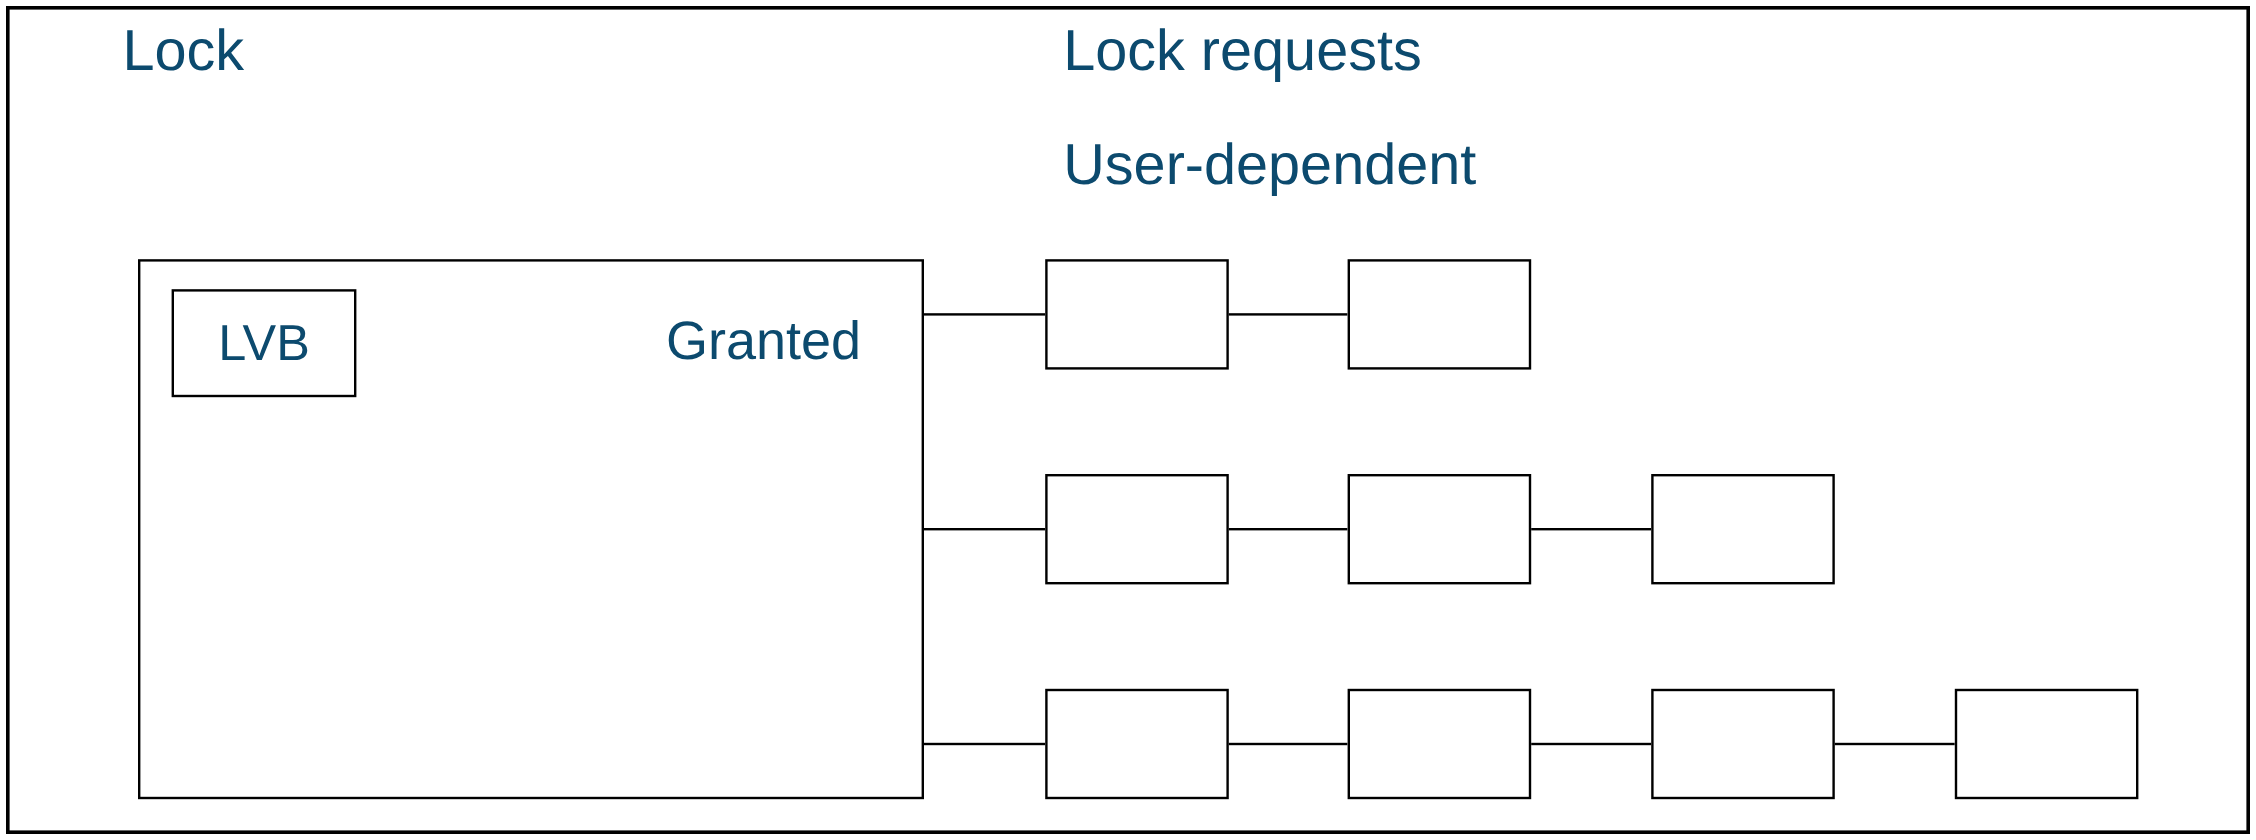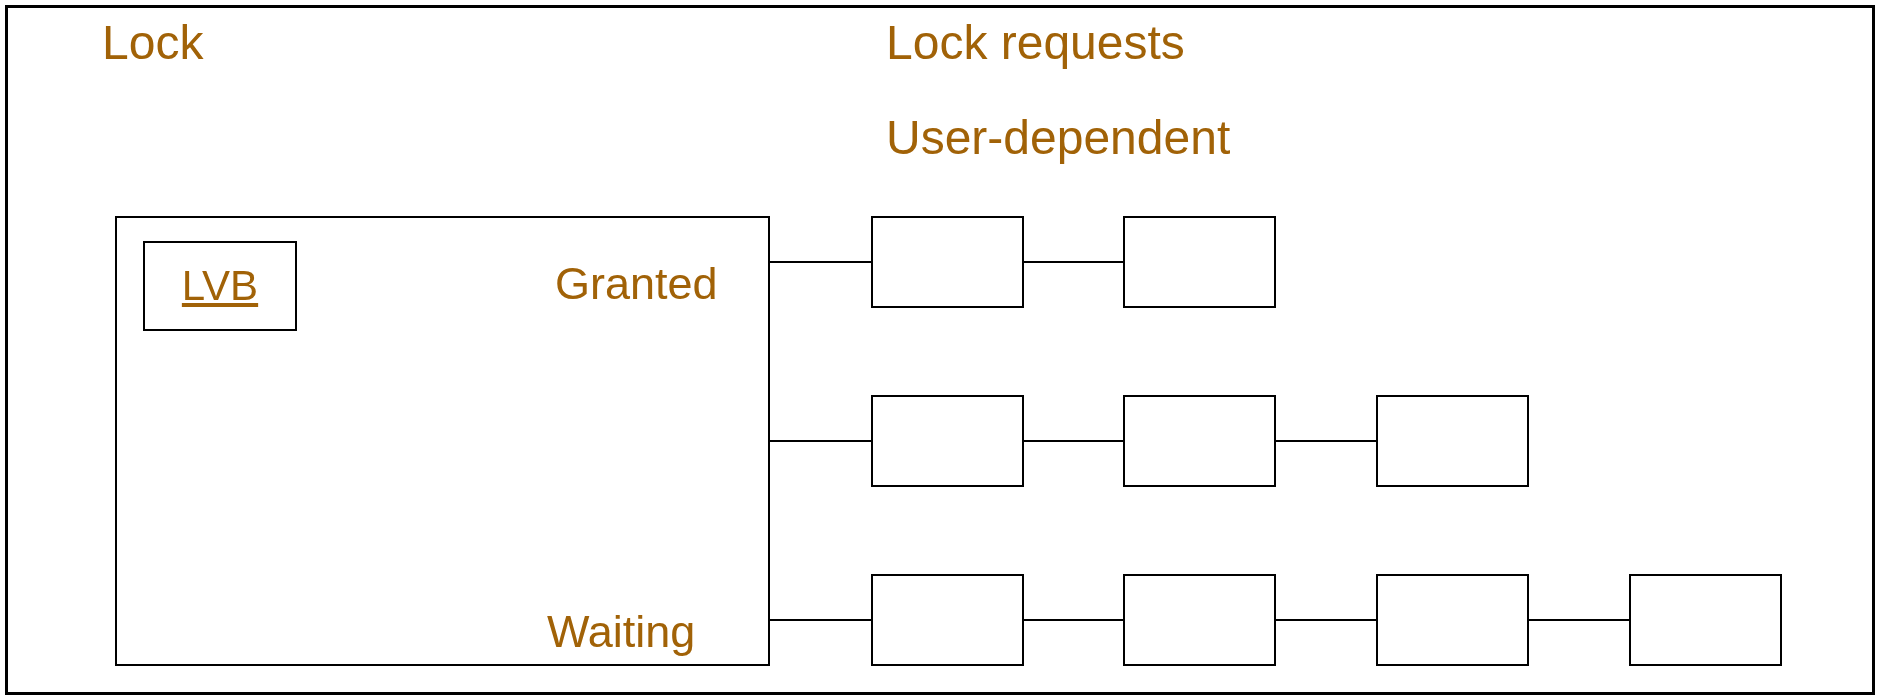--- a/index.html
+++ b/index.html
@@ -6,21 +6,21 @@
     margin: 0;
     padding: 0;
     background: #ffffff;
   }
   .canvas {
     position: relative;
     width: 1880px;
     height: 700px;
     background: #ffffff;
     font-family: "Liberation Sans", sans-serif;
-    color: #a16207;
+    color: #0c4a6e;
     overflow: hidden;
   }
   .frame {
     position: absolute;
     inset: 5px;
     border: 3px solid #000000;
   }
   .heading {
     position: absolute;
     font-size: 48px;
@@ -44,21 +44,20 @@
     position: absolute;
     left: 26px;
     top: 23px;
     width: 154px;
     height: 90px;
     border: 2px solid #000000;
     box-sizing: border-box;
     display: flex;
     align-items: center;
     justify-content: center;
-    text-decoration: underline;
   }
   .lvb-text {
     font-size: 42px;
     line-height: 42px;
   }
   .queue-label {
     position: absolute;
     font-size: 45px;
     line-height: 45px;
     white-space: nowrap;
@@ -96,21 +95,20 @@
 
   <div class="lock-box">
     <div class="lvb-box">
       <span class="lvb-text">LVB</span>
     </div>
   </div>
 
   <div class="queue-label ql-granted">Granted</div>
 
 
-  <div class="queue-label ql-waiting">Waiting</div>
 
   <div id="chains">
       <div class="connector" style="left: 770px; top: 261px; width: 101px;"></div>
       <div class="req-box" style="left: 871px; top: 216px;"></div>
       <div class="connector" style="left: 1024px; top: 261px; width: 99px;"></div>
       <div class="req-box" style="left: 1123px; top: 216px;"></div>
       <div class="connector" style="left: 770px; top: 440px; width: 101px;"></div>
       <div class="req-box" style="left: 871px; top: 395px;"></div>
       <div class="connector" style="left: 1024px; top: 440px; width: 99px;"></div>
       <div class="req-box" style="left: 1123px; top: 395px;"></div>

